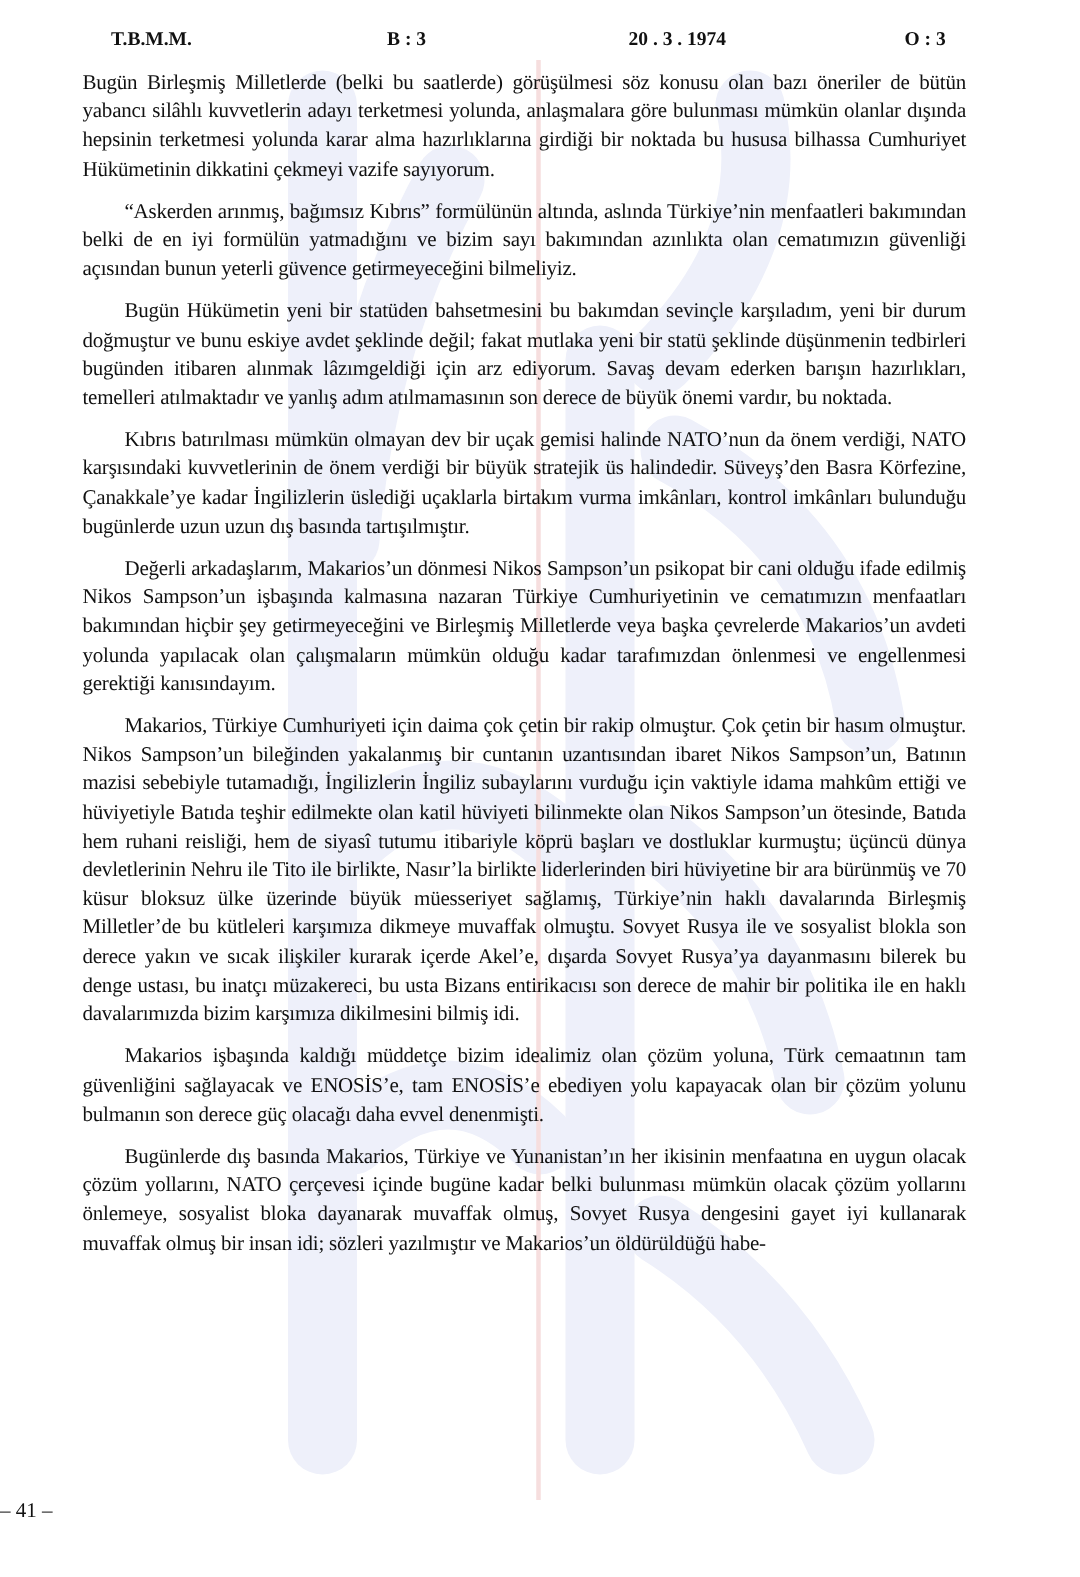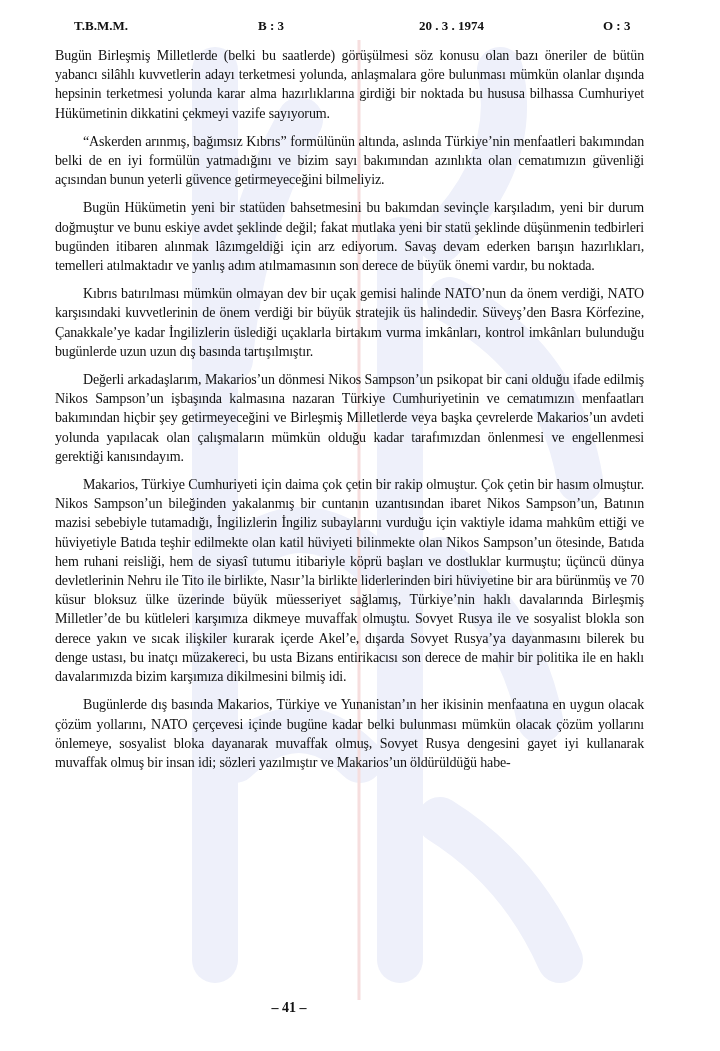--- a/index.html
+++ b/index.html
@@ -53,22 +53,21 @@
       margin: 0 0 9px 0;
       text-indent: 0;
     }
     .content p.indent { text-indent: 28px; }
 
     .footer {
       position: absolute;
       top: 1000px;
       left: 0;
       width: 578px;
-      text-align: center;
-      font-weight: bold;
+      font-weight: normal;
       font-size: 14px;
       z-index: 1;
     }
   </style>
 </head>
 <body>
 
 <svg class="watermark" width="720" height="1051" viewBox="0 0 720 1051" xmlns="http://www.w3.org/2000/svg">
   <g fill="none" stroke="#eef0fa" stroke-width="46" stroke-linecap="round" stroke-linejoin="round">
     <path d="M215 70 L215 960"></path>
@@ -91,16 +90,17 @@
   <span class="h-right">O : 3</span>
 </div>
 
 <div class="content">
   <p>Bugün Birleşmiş Milletlerde (belki bu saatlerde) görüşülmesi söz konusu olan bazı öneriler de bütün yabancı silâhlı kuvvetlerin adayı terketmesi yolunda, anlaşmalara göre bulunması mümkün olanlar dışında hepsinin terketmesi yolunda karar alma hazırlıklarına girdiği bir noktada bu hususa bilhassa Cumhuriyet Hükümetinin dikkatini çekmeyi vazife sayıyorum.</p>
   <p class="indent">“Askerden arınmış, bağımsız Kıbrıs” formülünün altında, aslında Türkiye’nin menfaatleri bakımından belki de en iyi formülün yatmadığını ve bizim sayı bakımından azınlıkta olan cematımızın güvenliği açısından bunun yeterli güvence getirmeyeceğini bilmeliyiz.</p>
   <p class="indent">Bugün Hükümetin yeni bir statüden bahsetmesini bu bakımdan sevinçle karşıladım, yeni bir durum doğmuştur ve bunu eskiye avdet şeklinde değil; fakat mutlaka yeni bir statü şeklinde düşünmenin tedbirleri bugünden itibaren alınmak lâzımgeldiği için arz ediyorum. Savaş devam ederken barışın hazırlıkları, temelleri atılmaktadır ve yanlış adım atılmamasının son derece de büyük önemi vardır, bu noktada.</p>
   <p class="indent">Kıbrıs batırılması mümkün olmayan dev bir uçak gemisi halinde NATO’nun da önem verdiği, NATO karşısındaki kuvvetlerinin de önem verdiği bir büyük stratejik üs halindedir. Süveyş’den Basra Körfezine, Çanakkale’ye kadar İngilizlerin üslediği uçaklarla birtakım vurma imkânları, kontrol imkânları bulunduğu bugünlerde uzun uzun dış basında tartışılmıştır.</p>
   <p class="indent">Değerli arkadaşlarım, Makarios’un dönmesi Nikos Sampson’un psikopat bir cani olduğu ifade edilmiş Nikos Sampson’un işbaşında kalmasına nazaran Türkiye Cumhuriyetinin ve cematımızın menfaatları bakımından hiçbir şey getirmeyeceğini ve Birleşmiş Milletlerde veya başka çevrelerde Makarios’un avdeti yolunda yapılacak olan çalışmaların mümkün olduğu kadar tarafımızdan önlenmesi ve engellenmesi gerektiği kanısındayım.</p>
   <p class="indent">Makarios, Türkiye Cumhuriyeti için daima çok çetin bir rakip olmuştur. Çok çetin bir hasım olmuştur. Nikos Sampson’un bileğinden yakalanmış bir cuntanın uzantısından ibaret Nikos Sampson’un, Batının mazisi sebebiyle tutamadığı, İngilizlerin İngiliz subaylarını vurduğu için vaktiyle idama mahkûm ettiği ve hüviyetiyle Batıda teşhir edilmekte olan katil hüviyeti bilinmekte olan Nikos Sampson’un ötesinde, Batıda hem ruhani reisliği, hem de siyasî tutumu itibariyle köprü başları ve dostluklar kurmuştu; üçüncü dünya devletlerinin Nehru ile Tito ile birlikte, Nasır’la birlikte liderlerinden biri hüviyetine bir ara bürünmüş ve 70 küsur bloksuz ülke üzerinde büyük müesseriyet sağlamış, Türkiye’nin haklı davalarında Birleşmiş Milletler’de bu kütleleri karşımıza dikmeye muvaffak olmuştu. Sovyet Rusya ile ve sosyalist blokla son derece yakın ve sıcak ilişkiler kurarak içerde Akel’e, dışarda Sovyet Rusya’ya dayanmasını bilerek bu denge ustası, bu inatçı müzakereci, bu usta Bizans entirikacısı son derece de mahir bir politika ile en haklı davalarımızda bizim karşımıza dikilmesini bilmiş idi.</p>
+  <p class="indent">Makarios işbaşında kaldığı müddetçe bizim idealimiz olan çözüm yoluna, Türk cemaatının tam güvenliğini sağlayacak ve ENOSİS’e, tam ENOSİS’e ebediyen yolu kapayacak olan bir çözüm yolunu bulmanın son derece güç olacağı daha evvel denenmişti.</p>
   <p class="indent">Bugünlerde dış basında Makarios, Türkiye ve Yunanistan’ın her ikisinin menfaatına en uygun olacak çözüm yollarını, NATO çerçevesi içinde bugüne kadar belki bulunması mümkün olacak çözüm yollarını önlemeye, sosyalist bloka dayanarak muvaffak olmuş, Sovyet Rusya dengesini gayet iyi kullanarak muvaffak olmuş bir insan idi; sözleri yazılmıştır ve Makarios’un öldürüldüğü habe-</p>
 </div>
 
 <div class="footer">– 41 –</div>
 
 </body></html>

